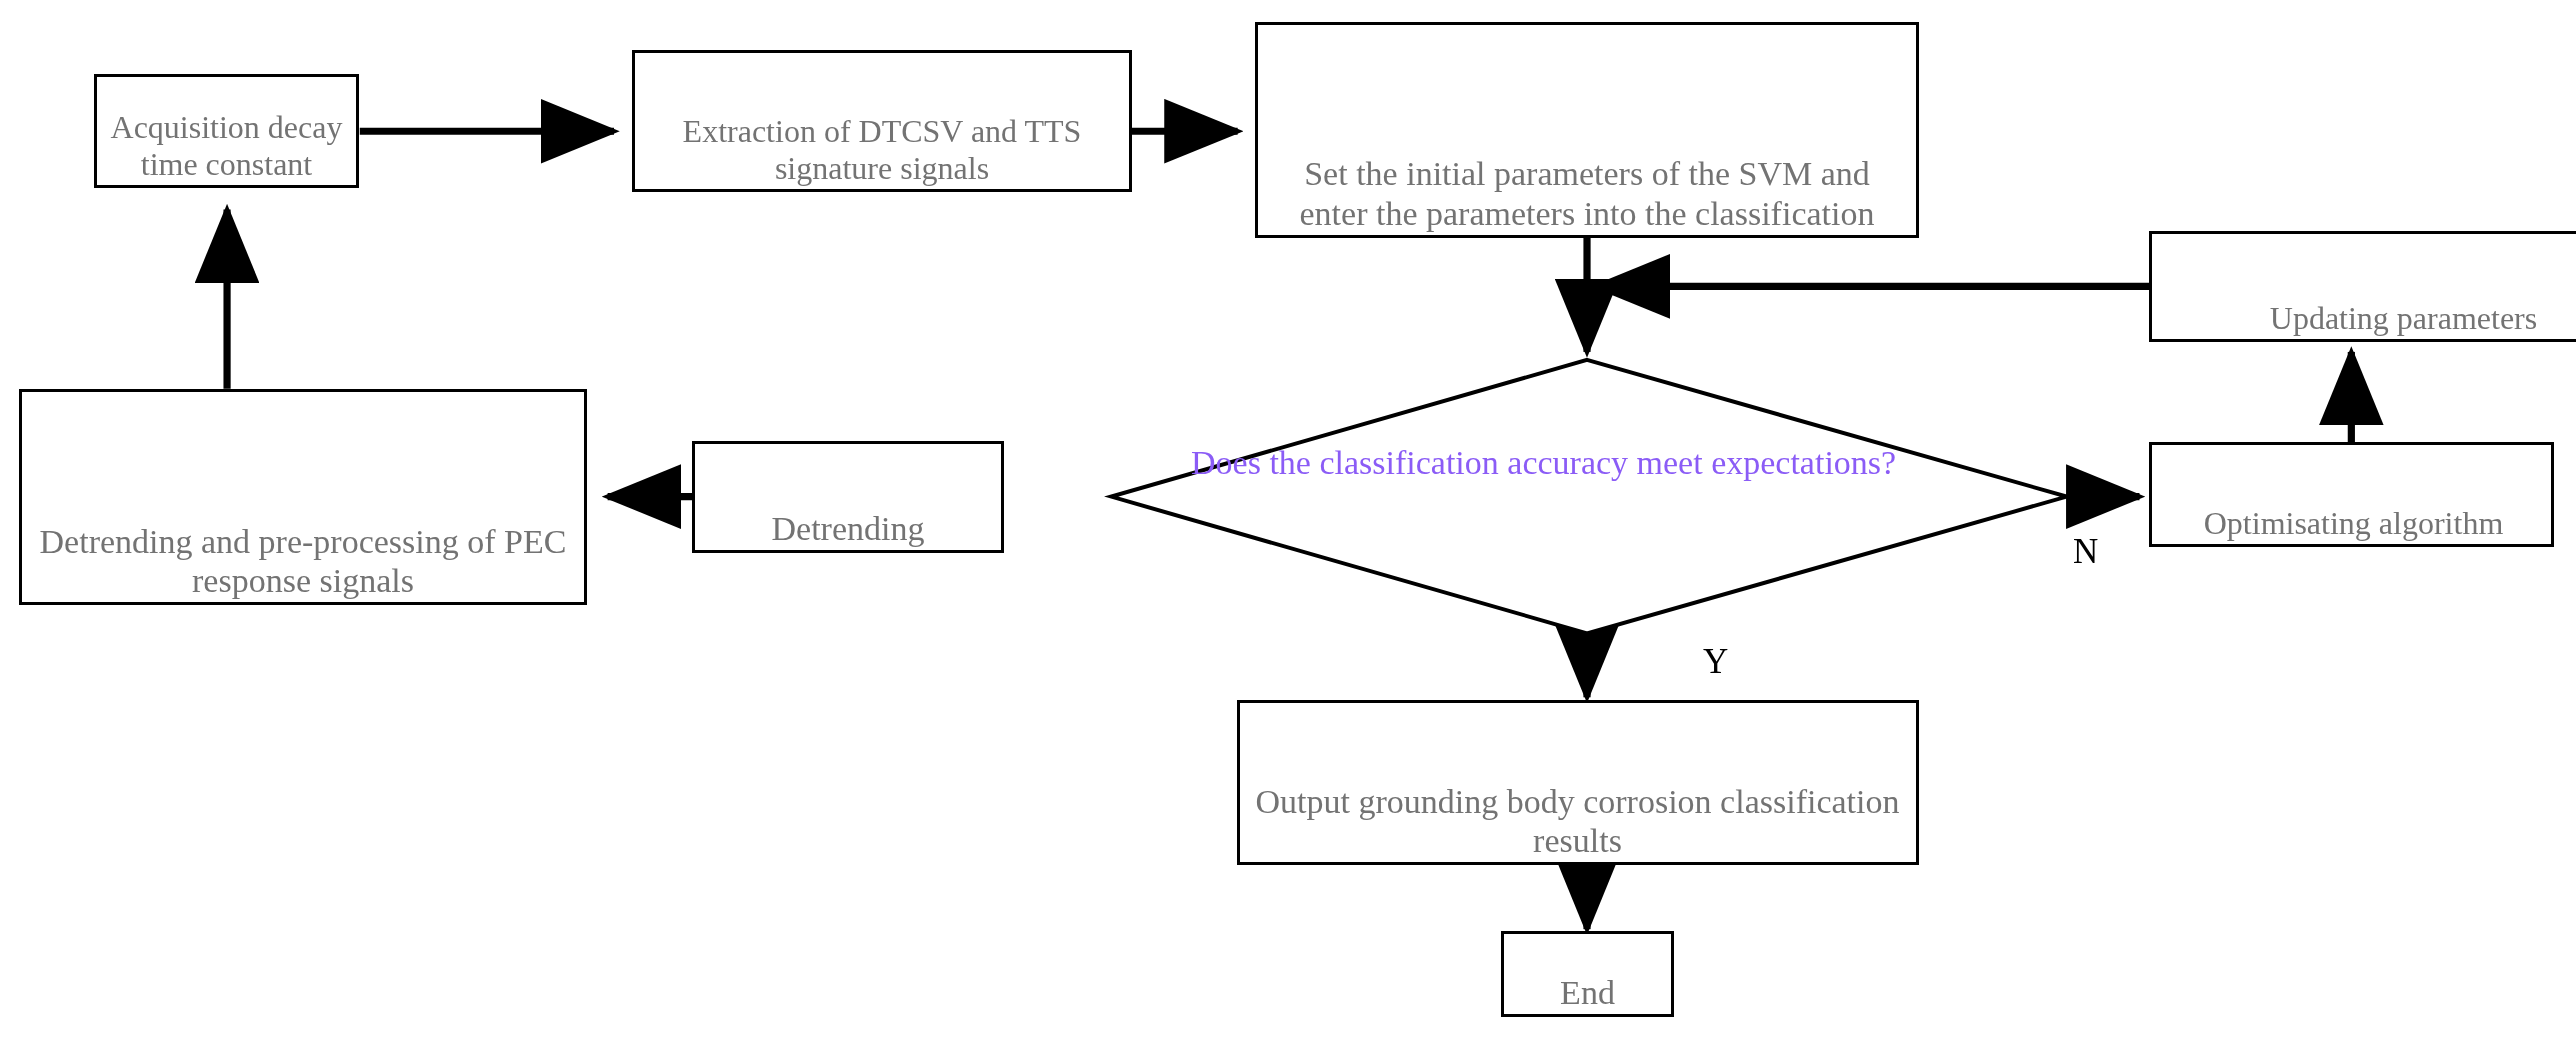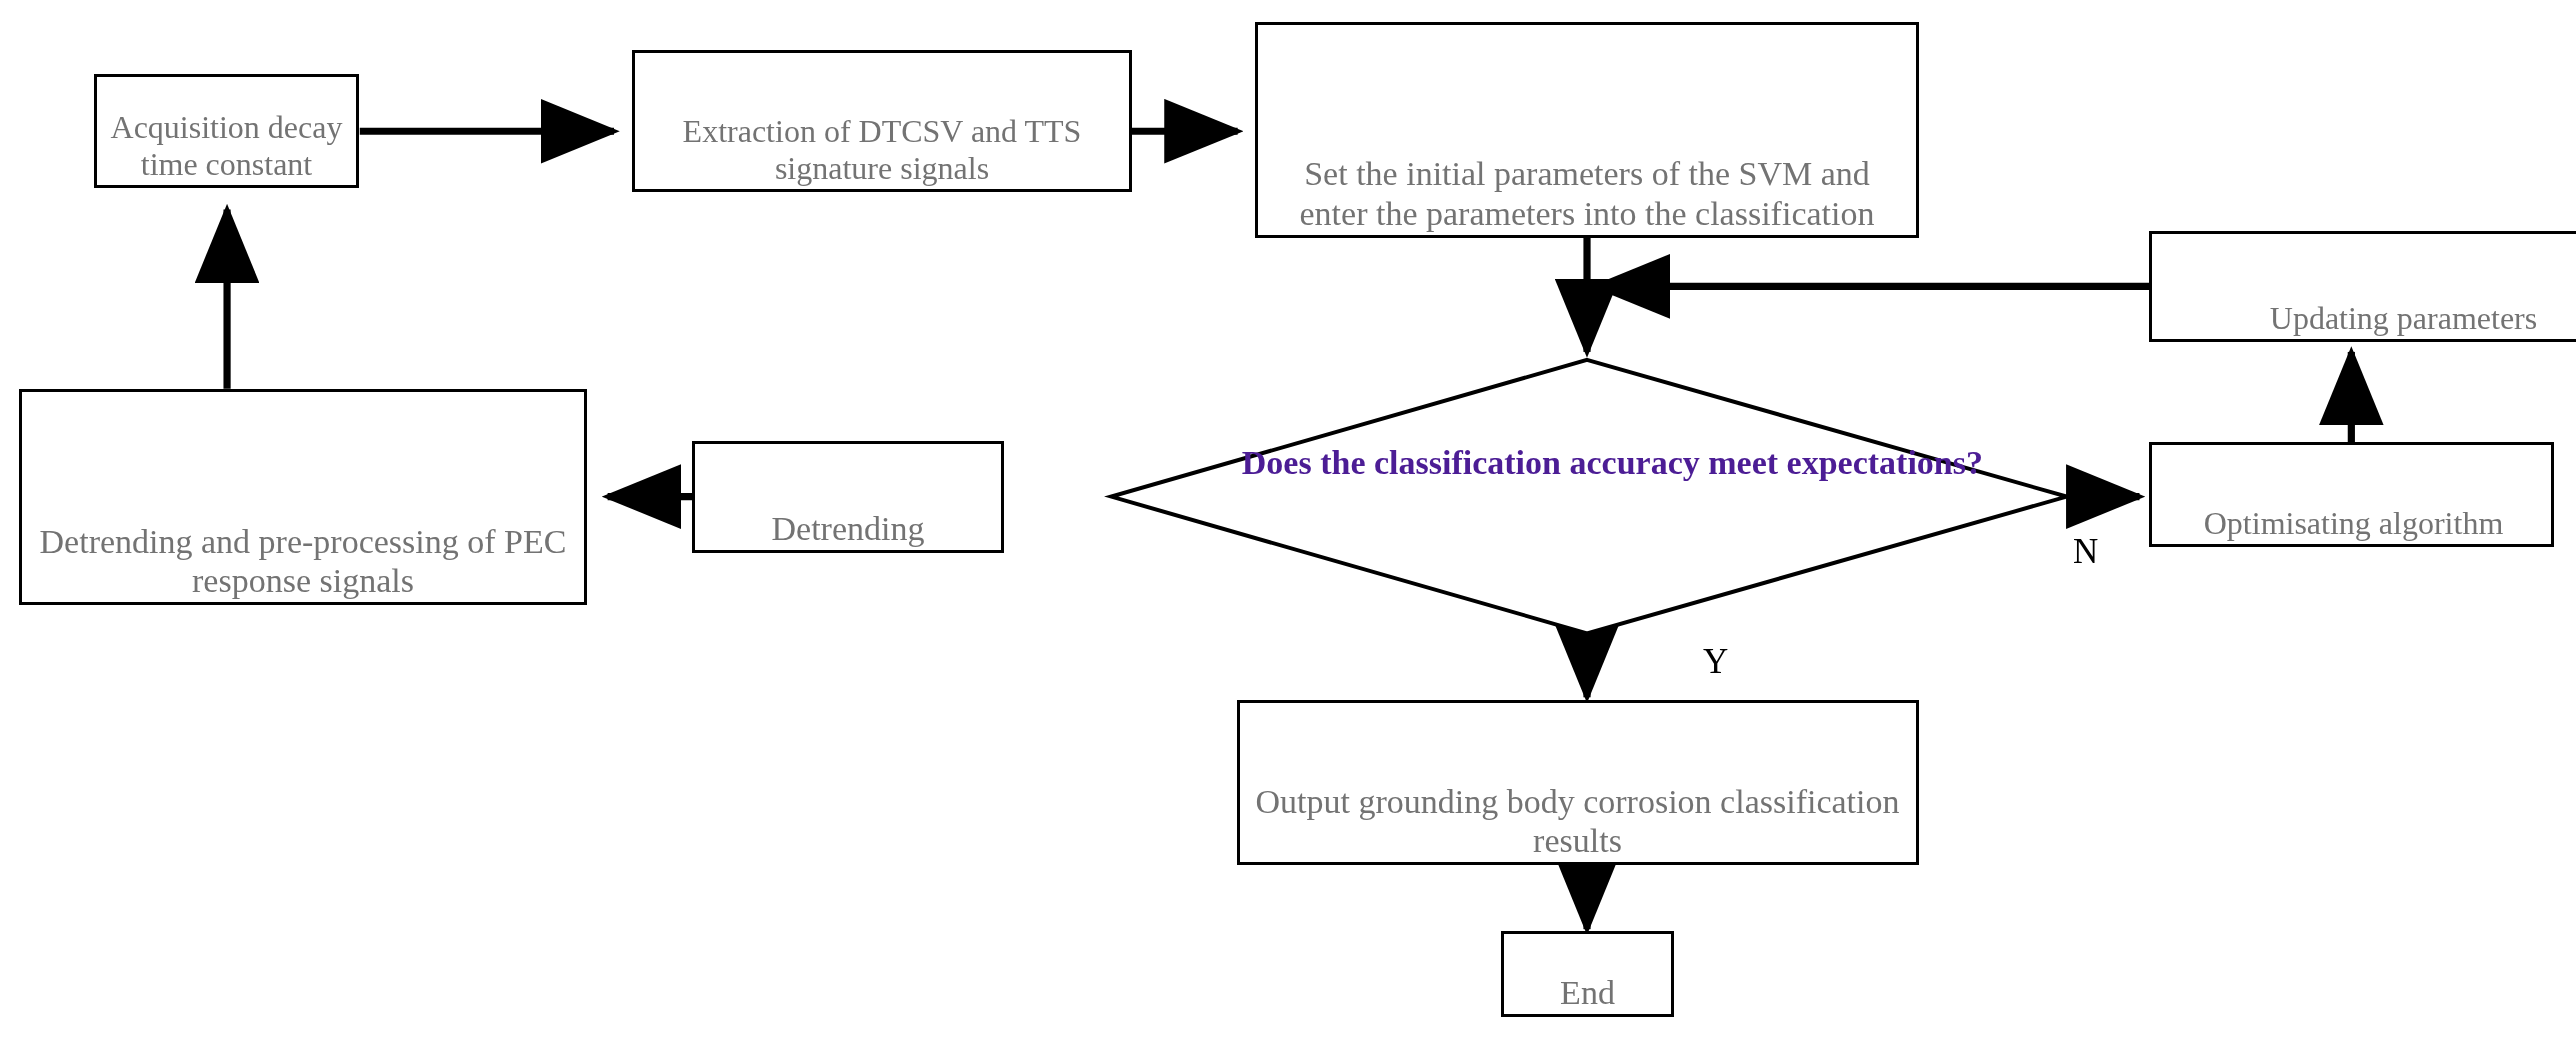--- a/index.html
+++ b/index.html
@@ -33,24 +33,23 @@
     width: 100%;
   }
   .label {
     position: absolute;
     color: #000000;
     font-family: "Liberation Serif", "DejaVu Serif", serif;
     line-height: 1;
   }
   .diamond-text {
     position: absolute;
-    text-align: right;
-    color: #4c1d95;
+    text-align: left;
+    color: #8b5cf6;
     line-height: 1.3;
-    font-weight: bold;
   }
   svg.edges {
     position: absolute;
     left: 0;
     top: 0;
     width: 2576px;
     height: 1042px;
     overflow: visible;
   }
 </style>

